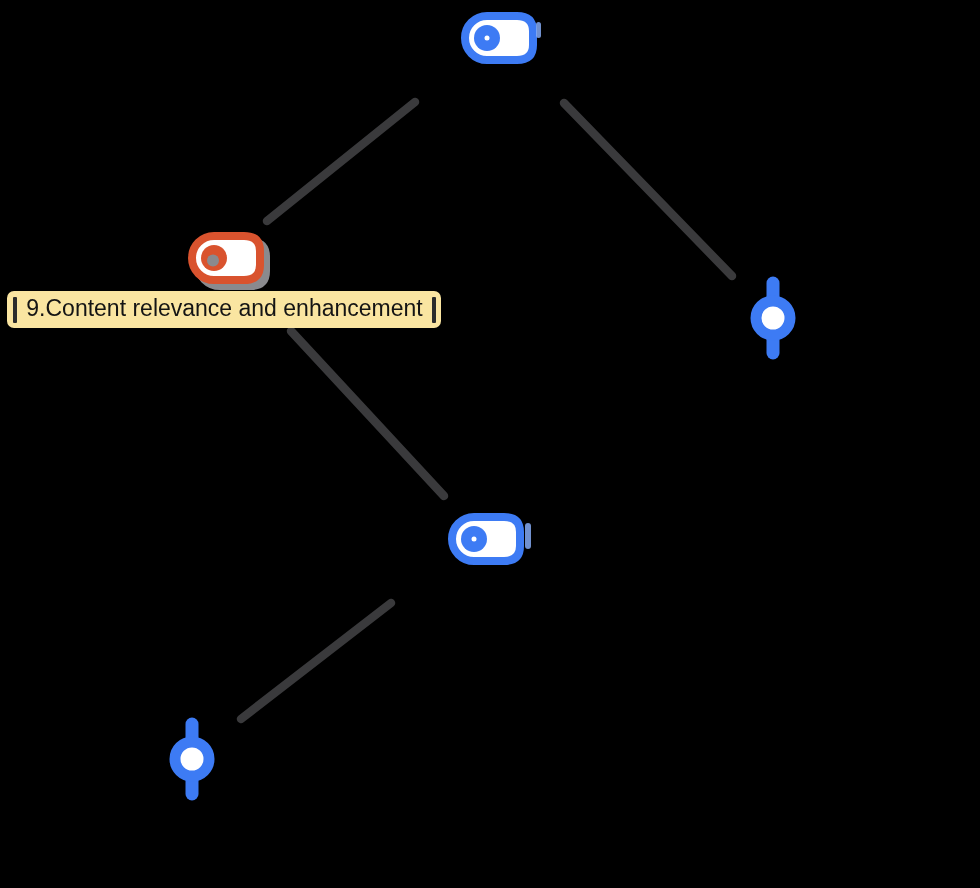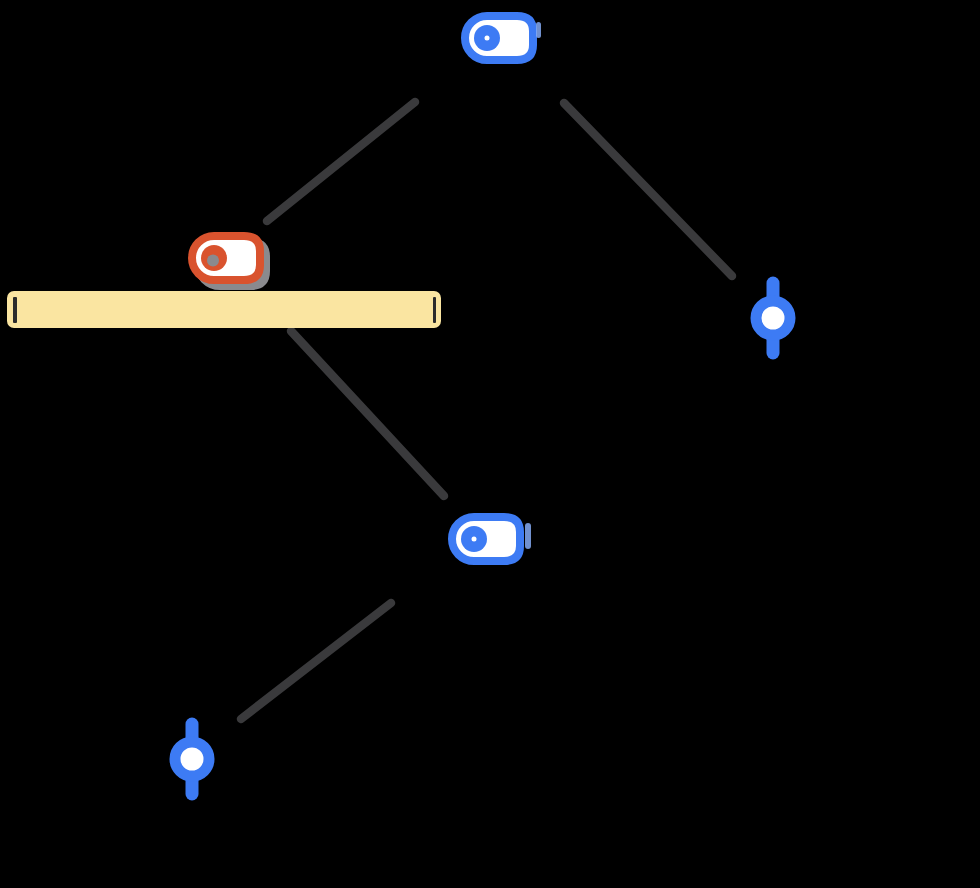--- a/index.html
+++ b/index.html
@@ -127,20 +127,21 @@
   <div class="node node-topic" style="left:187px; top:231px;">
     <svg class="toggle-orange" width="78" height="54" viewBox="0 0 78 54" xmlns="http://www.w3.org/2000/svg">
       <path class="toggle-outline" d="M27 5 H57 Q73 5 73 20 V34 Q73 49 57 49 H27 A22 22 0 0 1 27 5 Z"></path>
       <circle class="toggle-knob" cx="27" cy="27" r="13"></circle>
       <circle class="toggle-knob-hole" cx="26" cy="29.5" r="6"></circle>
     </svg>
   </div>
 
   <div class="topic-label">
     <span class="caret"></span>
+    <span class="label-text">9.Content relevance and enhancement</span>
     <span class="caret"></span>
   </div>
 
   <div class="node" style="left:749px; top:276px;">
     <svg width="48" height="84" viewBox="0 0 48 84" xmlns="http://www.w3.org/2000/svg">
       <line class="pin-stem" x1="24" y1="7" x2="24" y2="21"></line>
       <line class="pin-stem" x1="24" y1="63" x2="24" y2="77"></line>
       <circle class="pin-ring" cx="24" cy="42" r="17"></circle>
     </svg>
   </div>

